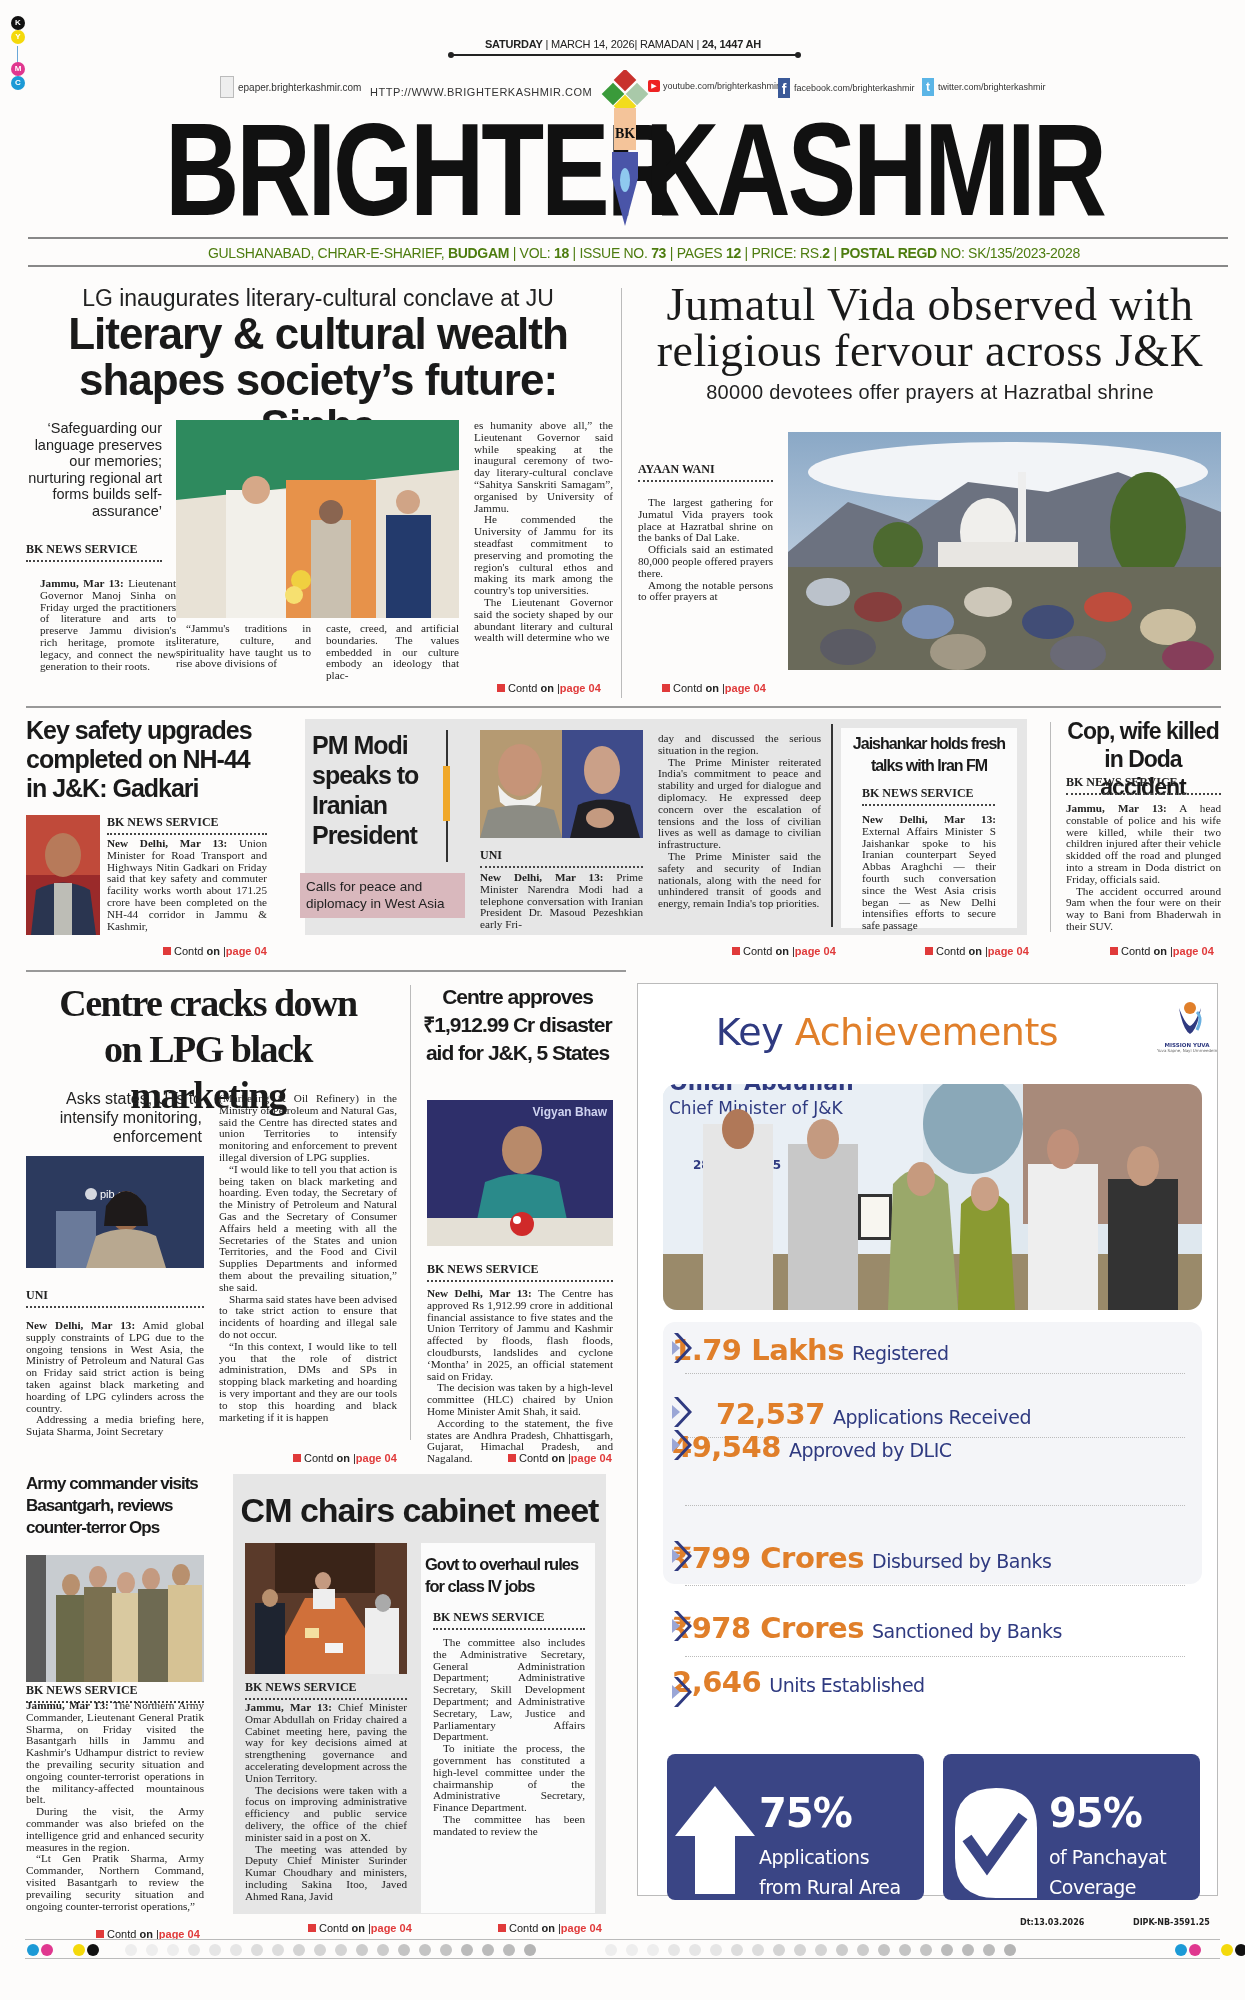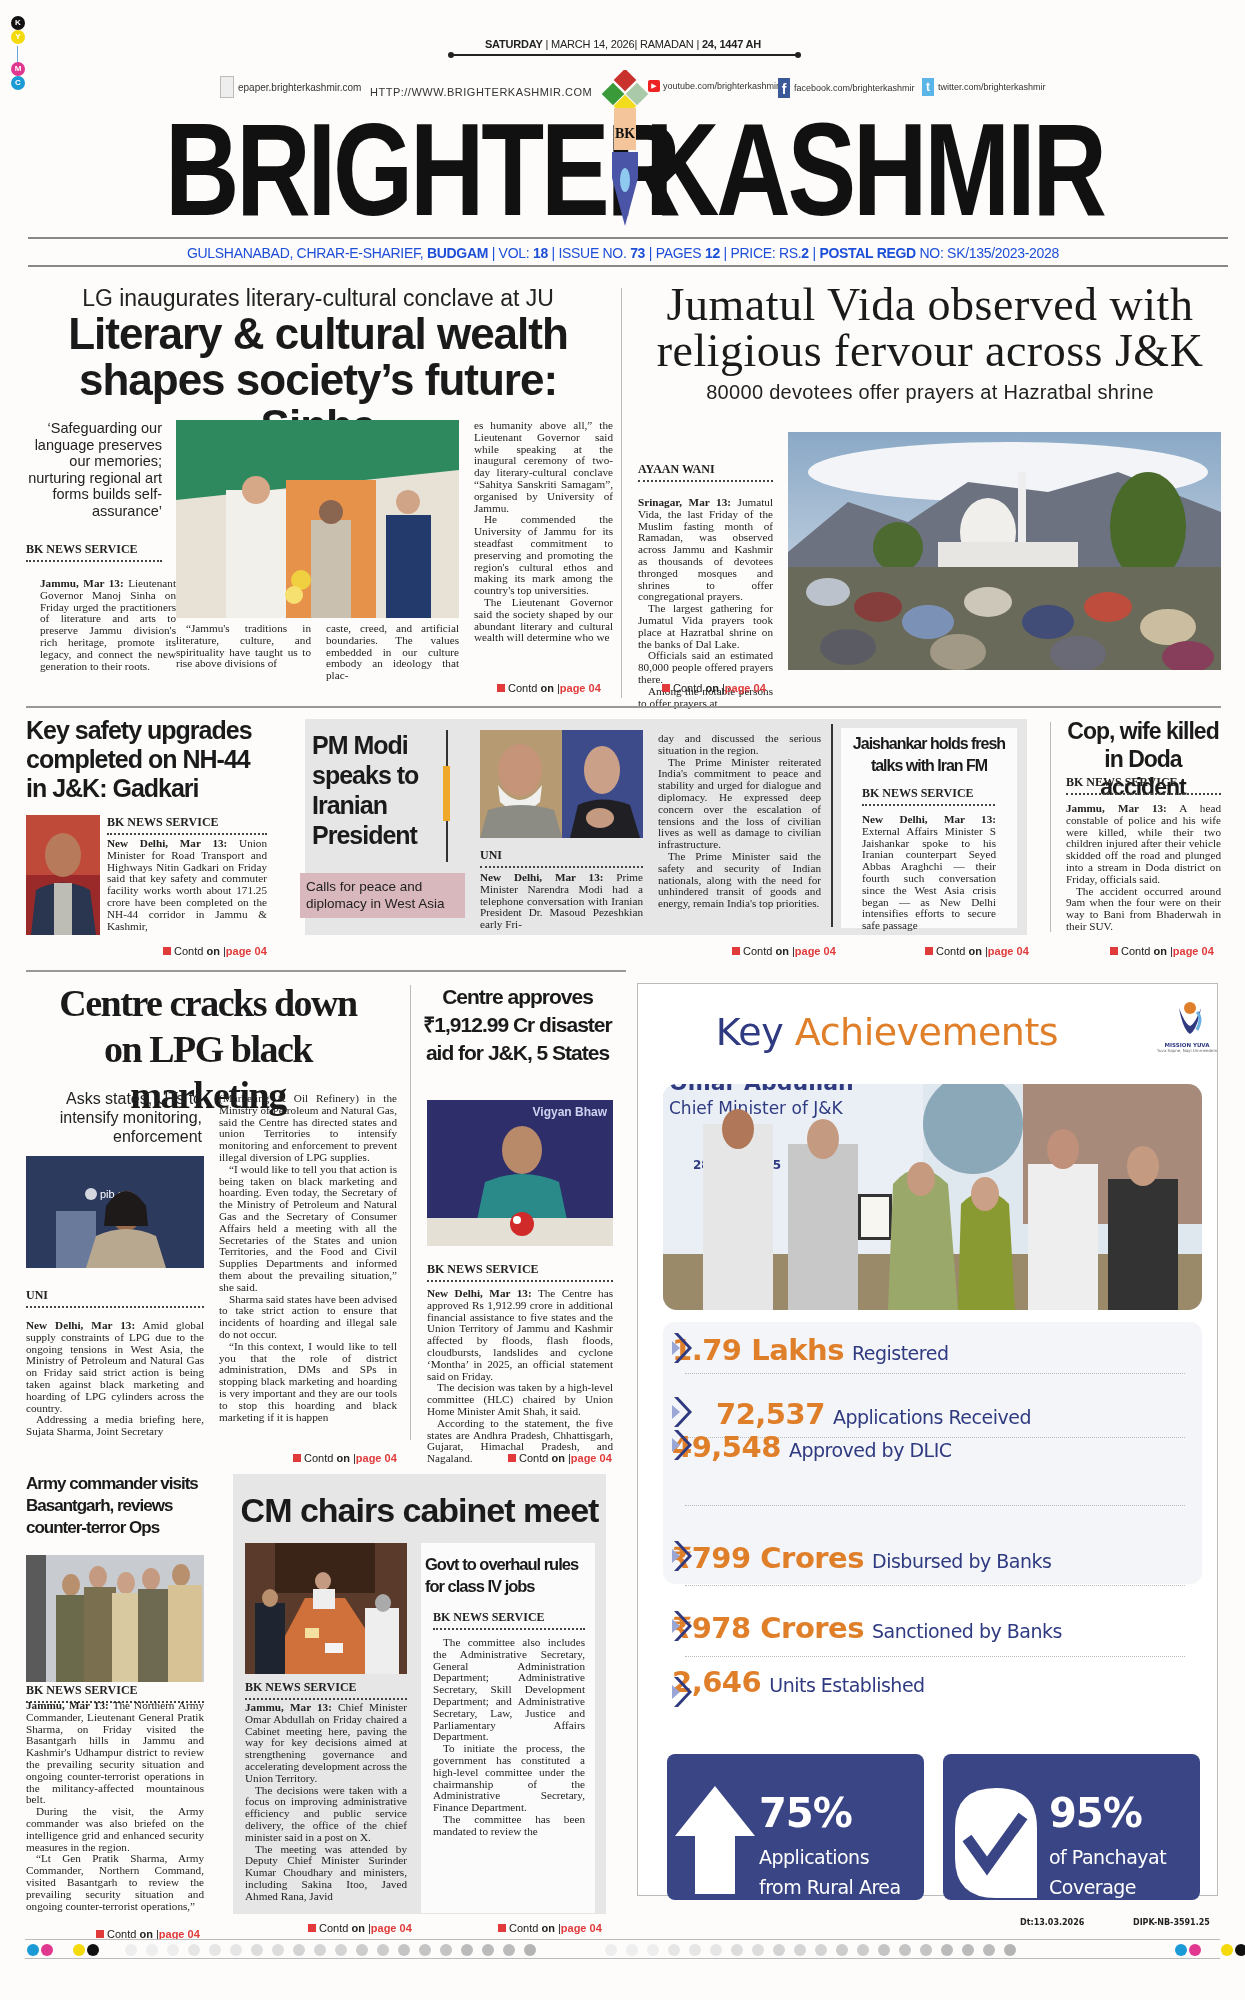--- a/index.html
+++ b/index.html
@@ -26,21 +26,21 @@
 
   
   .datebar { left: 478px; top: 38px; width: 290px; text-align: center; font: 11px "Liberation Sans", sans-serif; color: #222; letter-spacing: -0.2px; }
   .datebar b { font-weight: 700; }
   .dateline-rule { left: 451px; top: 54px; width: 347px; height: 2px; background: #222; }
   .dateline-rule:before, .dateline-rule:after { content: ""; position: absolute; top: -2px; width: 6px; height: 6px; border-radius: 50%; background: #222; }
   .dateline-rule:before { left: -3px; } .dateline-rule:after { right: -3px; }
   .links-row { top: 80px; font: 10px "Liberation Sans", sans-serif; color: #333; }
   .title-letters { top: 110px; font-family: "Liberation Sans", sans-serif; font-weight: 700; font-size: 132px; line-height: 120px; color: #111; letter-spacing: -4px; transform: scaleX(0.78); transform-origin: left top; }
   .meta-rule { left: 28px; width: 1200px; height: 2px; background: #888; }
-  .meta { left: 23px; width: 1200px; top: 245px; text-align: center; font: 14px "Liberation Sans", sans-serif; color: #1d4ed8; letter-spacing: -0.3px; }
+  .meta { left: 44px; width: 1200px; top: 245px; text-align: center; font: 14px "Liberation Sans", sans-serif; color: #4d7c0f; letter-spacing: -0.3px; }
   .meta b { font-weight: 700; }
 
   
   .strip { top: 1939px; left: 25px; width: 1195px; height: 20px; border-top: 1px solid #bbb; border-bottom: 1px solid #bbb; }
   .dot { position: absolute; top: 4px; width: 12px; height: 12px; border-radius: 50%; }
 
   
   .ad-row { position: absolute; left: 40px; width: 520px; display: flex; align-items: baseline; font-family: "DejaVu Sans", sans-serif; }
   .ad-row .chev { position: absolute; left: -2px; top: -2px; width: 22px; height: 34px; }
   .ad-row .num { color: #e07f2a; font-weight: 700; font-size: 29px; letter-spacing: -0.5px; font-family: "DejaVu Sans", sans-serif; }
@@ -158,21 +158,20 @@
 <article>
   <h1 class="abs serifhead" style="left:630px;top:282px;width:600px;text-align:center;font-size:46px;line-height:46px;font-weight:400;letter-spacing:0.5px;">
     <span>Jumatul Vida observed with</span><br>
     <span>religious fervour across J&amp;K</span>
   </h1>
   <div class="abs sans" style="left:630px;top:381px;width:600px;text-align:center;font-size:20px;color:#222;letter-spacing:0.3px;">80000 devotees offer prayers at Hazratbal shrine</div>
   <div class="abs" style="left:638px;top:462px;width:135px;">
       <div class="agency">AYAAN WANI</div>
     </div>
   <div class="abs body-text" style="left:638px;top:497px;width:135px;">
-    <p class="first"><span class="dateline">Srinagar, Mar 13:</span> <span>Jumatul Vida, the last Friday of the Muslim fasting month of Ramadan, was observed across Jammu and Kashmir as thousands of devotees thronged mosques and shrines to offer congregational prayers.</span></p>
     <p>The largest gathering for Jumatul Vida prayers took place at Hazratbal shrine on the banks of Dal Lake.</p>
     <p>Officials said an estimated 80,000 people offered prayers there.</p>
     <p>Among the notable persons to offer prayers at</p>
   </div>
   <div class="abs photo" style="left:788px;top:432px;width:433px;height:238px;">
     <svg width="433" height="238" viewBox="0 0 433 238">
       <defs>
           <linearGradient id="sky" x1="0" y1="0" x2="0" y2="1">
             <stop offset="0" stop-color="#8aa8c6"></stop>
             <stop offset="1" stop-color="#dfe6ee"></stop>

